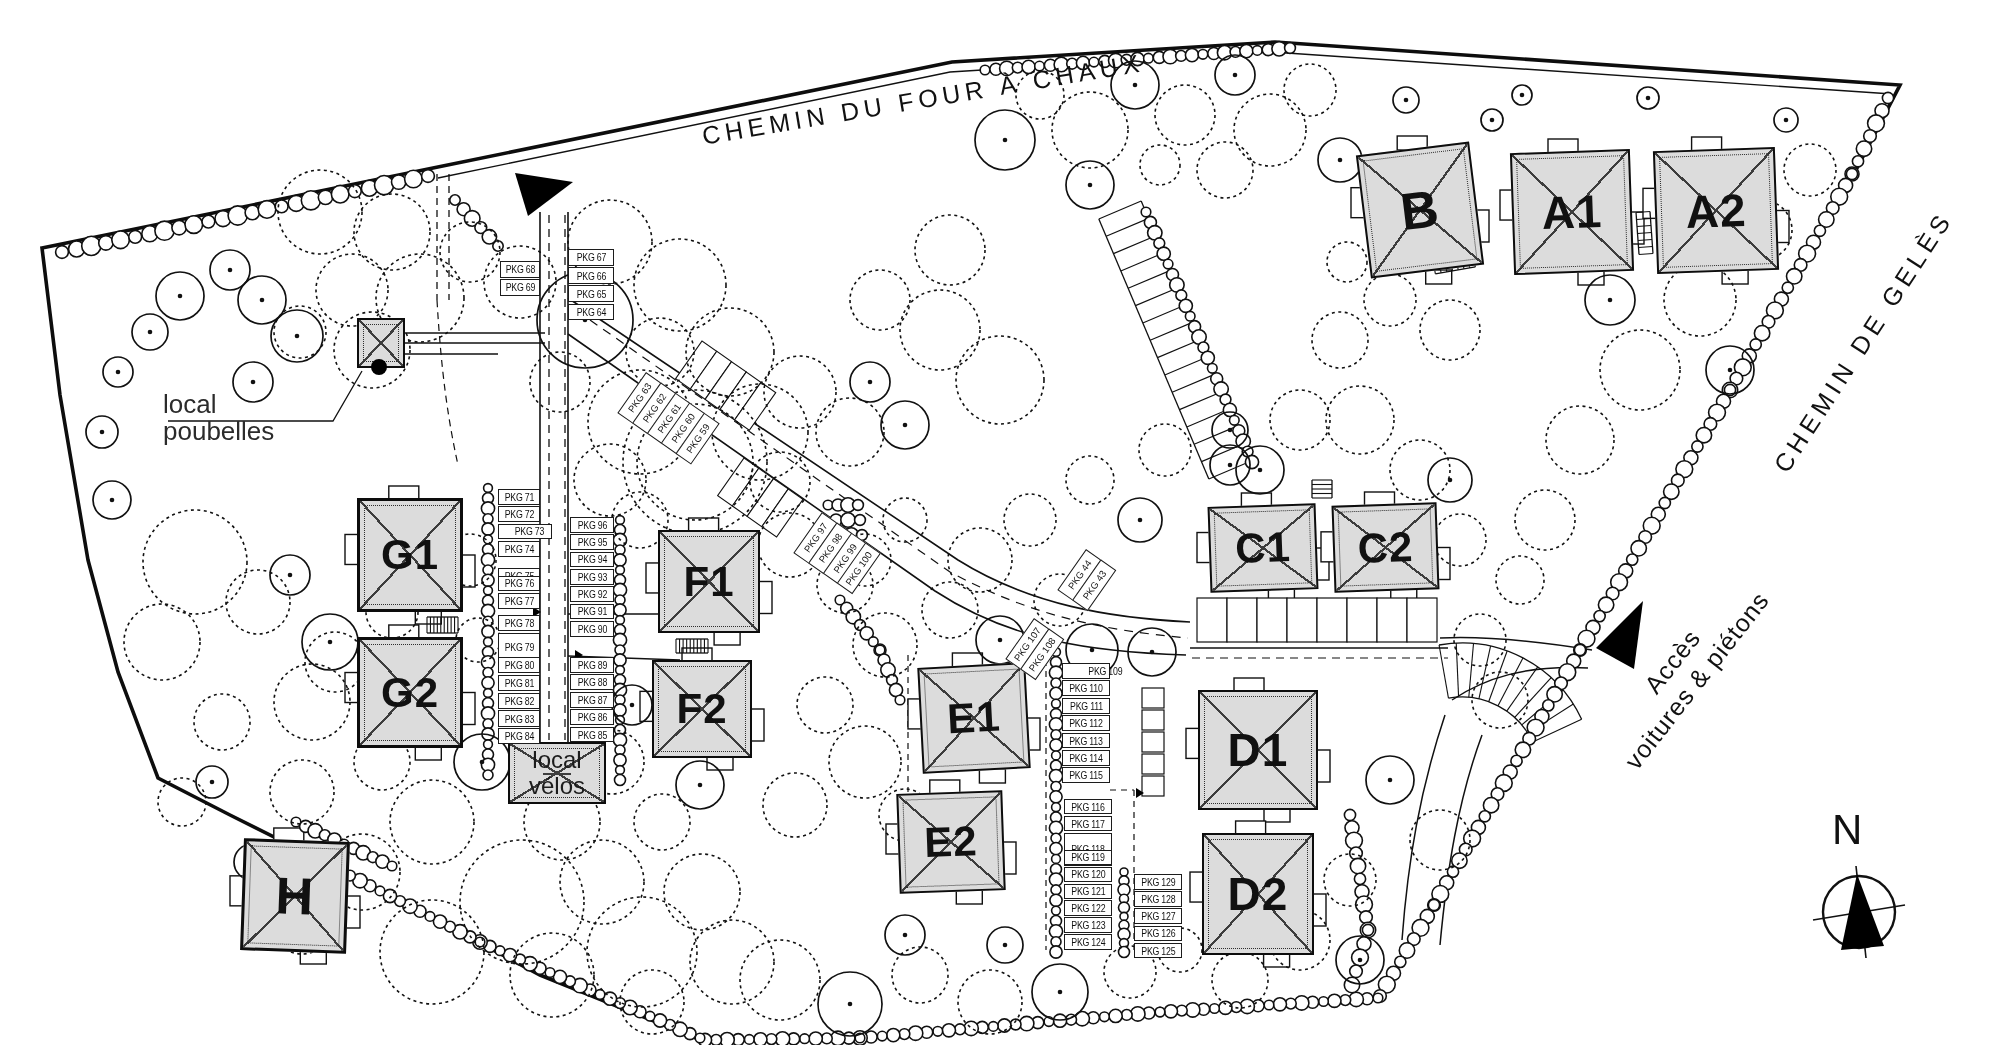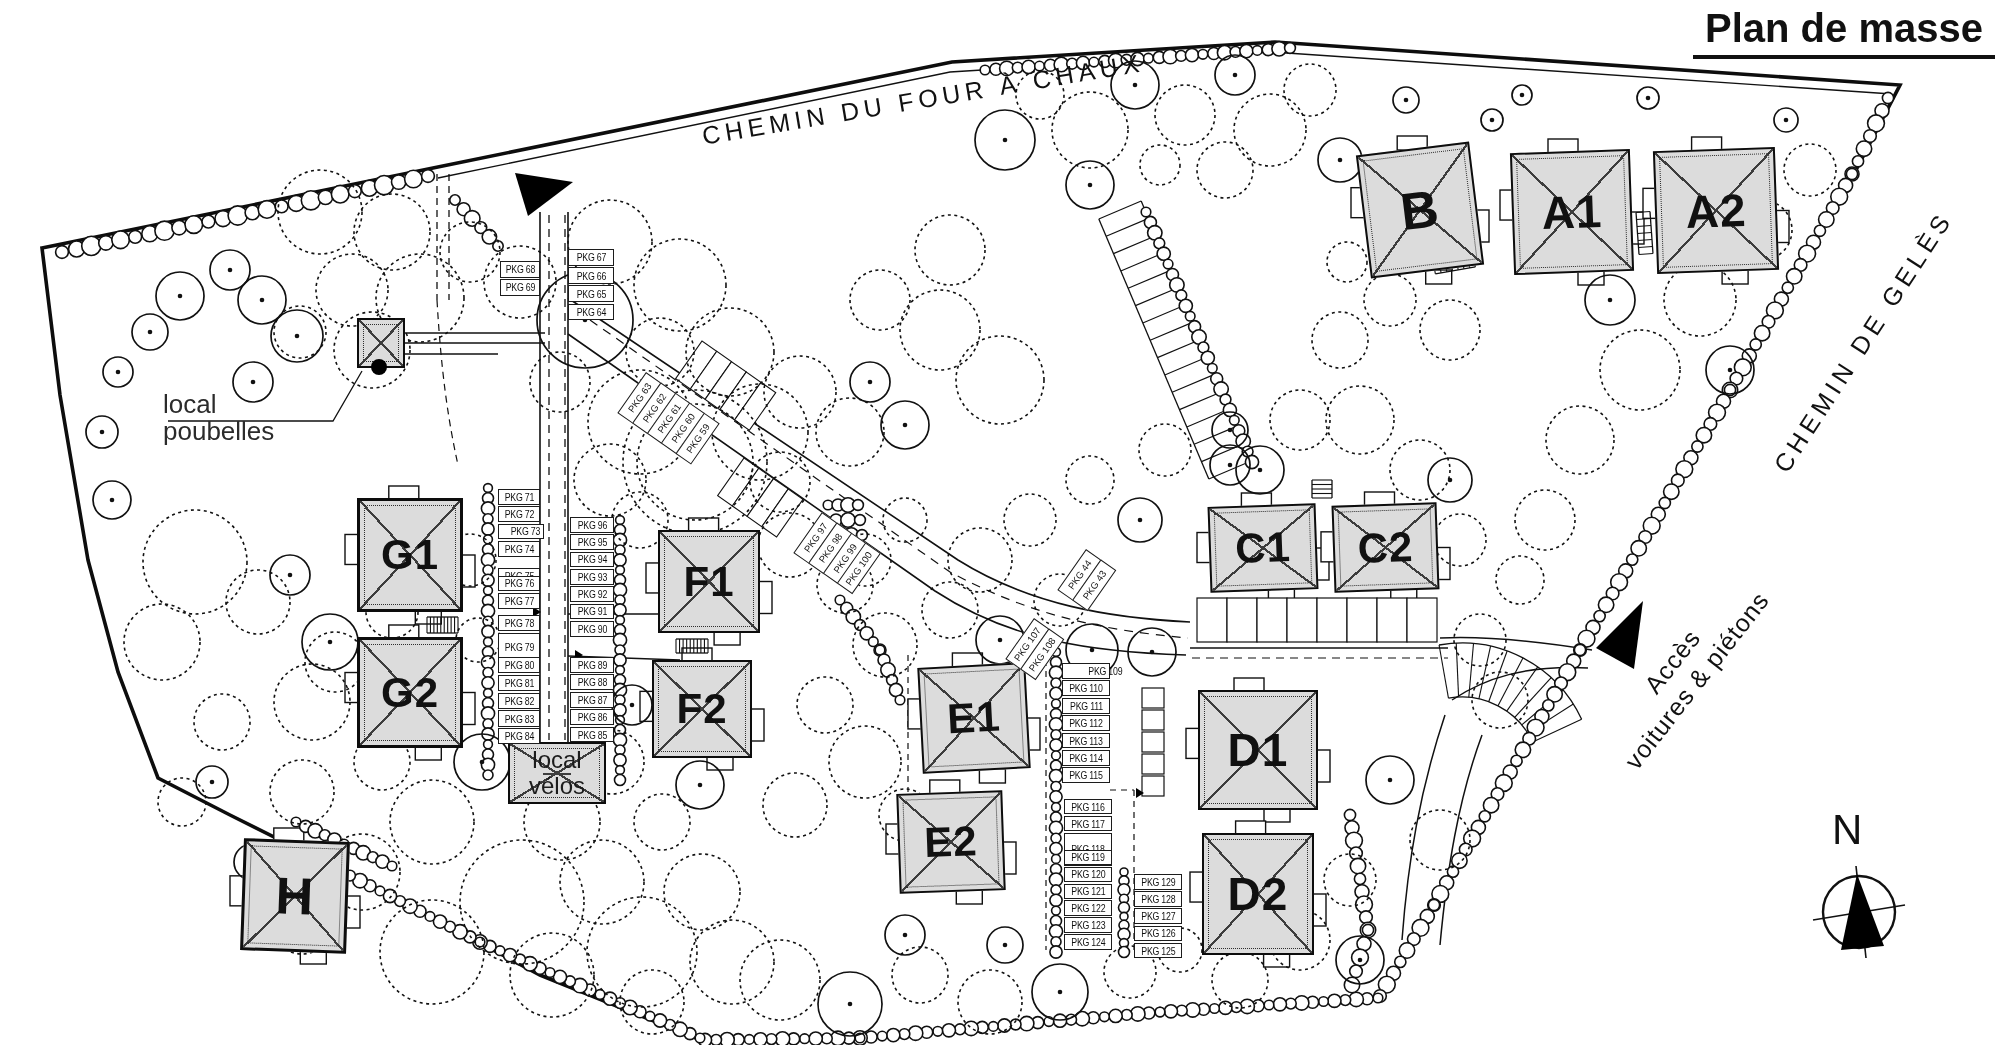--- a/index.html
+++ b/index.html
@@ -977,21 +977,21 @@
           <span>PKG 64</span>
         </div>
       </div>
       <div class="pkgcol" style="left: 498px; top: 489px;">
         <div class="pkg" style="top: 0px; width: 42px; height: 15.8px;">
           <span>PKG 71</span>
         </div>
         <div class="pkg" style="top: 17.3px; width: 42px; height: 15.8px;">
           <span>PKG 72</span>
         </div>
-        <div class="pkg" style="top: 34.6px; width: 46px; height: 15.8px; padding-left: 8px;">
+        <div class="pkg" style="top: 34.6px; width: 54px; height: 15.8px; padding-left: 8px;">
           <span>PKG 73</span>
         </div>
         <div class="pkg" style="top: 51.9px; width: 42px; height: 15.8px;">
           <span>PKG 74</span>
         </div>
         <div class="pkg" style="top: 79px; width: 42px; height: 15.8px;">
           <span>PKG 75</span>
         </div>
         <div class="pkg" style="top: 86.5px; width: 42px; height: 15.8px;">
           <span>PKG 76</span>
@@ -1176,21 +1176,20 @@
       <div class="dg" style="left: 1034px; top: 618px; transform: rotate(35deg);">
         <div class="cell">
           <span>PKG 107</span>
         </div>
         <div class="cell">
           <span>PKG 108</span>
         </div>
       </div>
     </div>
 
-  <div id="title" class="txt">Plan de masse</div>
   <div id="street-top" class="txt street">CHEMIN DU FOUR À CHAUX</div>
   <div id="street-right" class="txt street">CHEMIN DE GELÈS</div>
   <div id="acces" class="txt">
     <div>Accès</div>
     <div>voitures &amp; piétons</div>
   </div>
   <div id="note-trash" class="txt">
     <div>local</div>
     <div>poubelles</div>
   </div>

